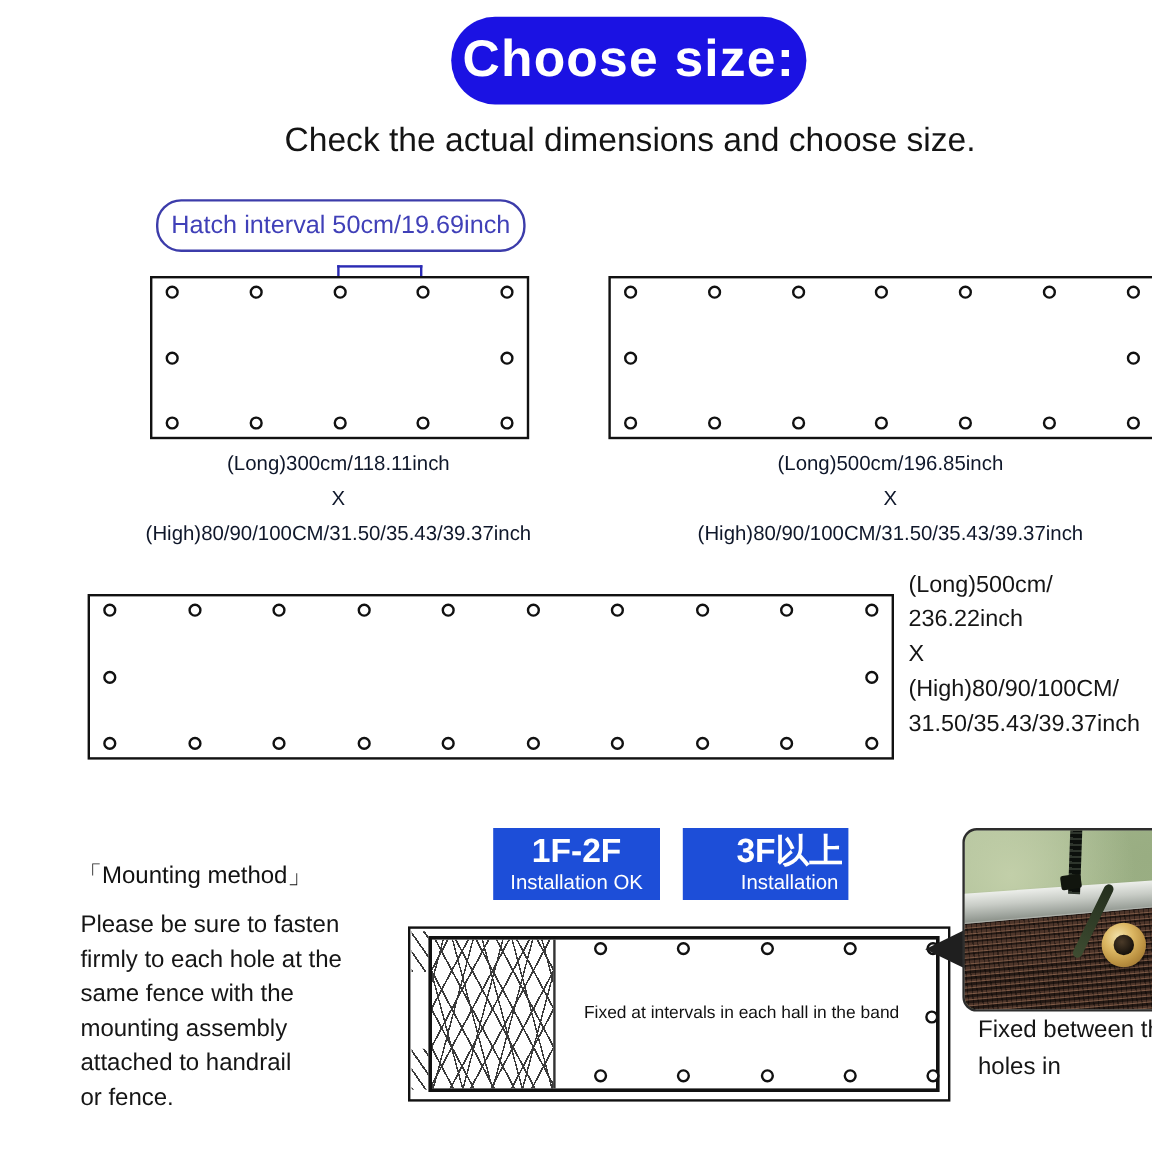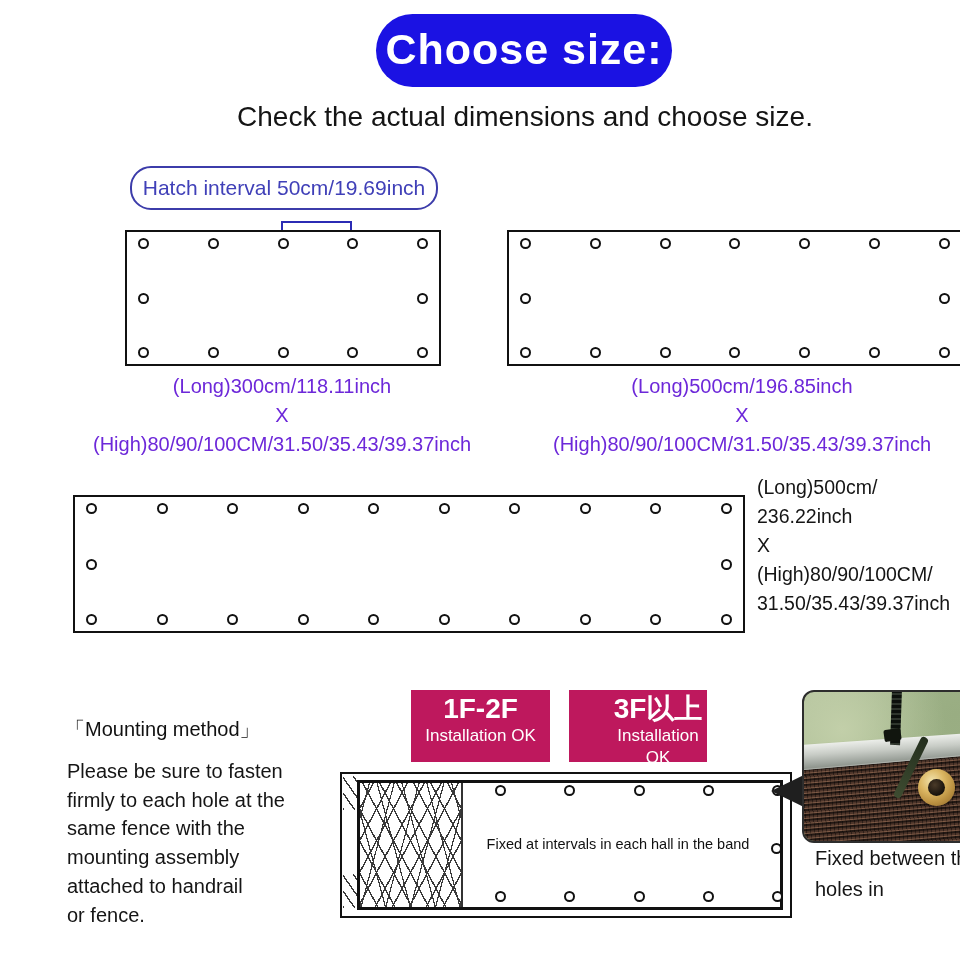--- a/index.html
+++ b/index.html
@@ -19,29 +19,29 @@
 
   
   .panel{position:absolute;border:2px solid #111;background:#fff;box-sizing:border-box;
         display:flex;flex-direction:column;justify-content:space-between;padding:6px 11px;}
   .panel-1{left:80px;top:230px;width:316px;height:136px;}
   .panel-2{left:462px;top:230px;width:456px;height:136px;}
   .panel-3{left:28px;top:495px;width:672px;height:138px;}
   .hole-row{display:flex;justify-content:space-between;align-items:center;}
   .hole{width:11px;height:11px;border:2px solid #111;border-radius:50%;background:#fff;box-sizing:border-box;display:inline-block;}
 
-  .caption{position:absolute;text-align:center;font-size:20px;line-height:29px;color:#6d28d9;}
+  .caption{position:absolute;text-align:center;font-size:17px;line-height:29px;color:#0f172a;}
   .caption-1{left:37px;top:372px;width:400px;}
   .caption-2{left:497px;top:372px;width:400px;}
   .caption-3{position:absolute;left:712px;top:473px;width:246px;text-align:left;font-size:19.5px;line-height:29px;color:#151515;}
 
   
   .mount-heading{position:absolute;left:20px;top:716px;font-size:20px;font-weight:normal;color:#111;}
   .mount-paragraph{position:absolute;left:22px;top:757px;width:290px;font-size:20px;line-height:28.7px;color:#151515;}
-  .badge{position:absolute;height:72px;background:#be185d;color:#fff;text-align:center;box-sizing:border-box;padding-top:3px;}
+  .badge{position:absolute;height:60px;background:#1d4ed8;color:#fff;text-align:center;box-sizing:border-box;padding-top:3px;}
   .badge-1{left:366px;top:690px;width:139px;}
   .badge-2{left:524px;top:690px;width:138px;padding-left:40px;}
   .badge .l1{font-size:28px;font-weight:800;line-height:32px;}
   .badge .l2{font-size:17px;line-height:22px;}
 
   
   .diag-outer{position:absolute;left:295px;top:772px;width:452px;height:146px;border:2px solid #111;box-sizing:border-box;background:#fff;}
   .diag-inner{position:absolute;left:312px;top:780px;width:426px;height:130px;border:3px solid #111;box-sizing:border-box;background:#fff;}
   .diag-hatch{position:absolute;left:315px;top:783px;width:103px;height:124px;border-right:2px solid #333;box-sizing:border-box;
       background:

